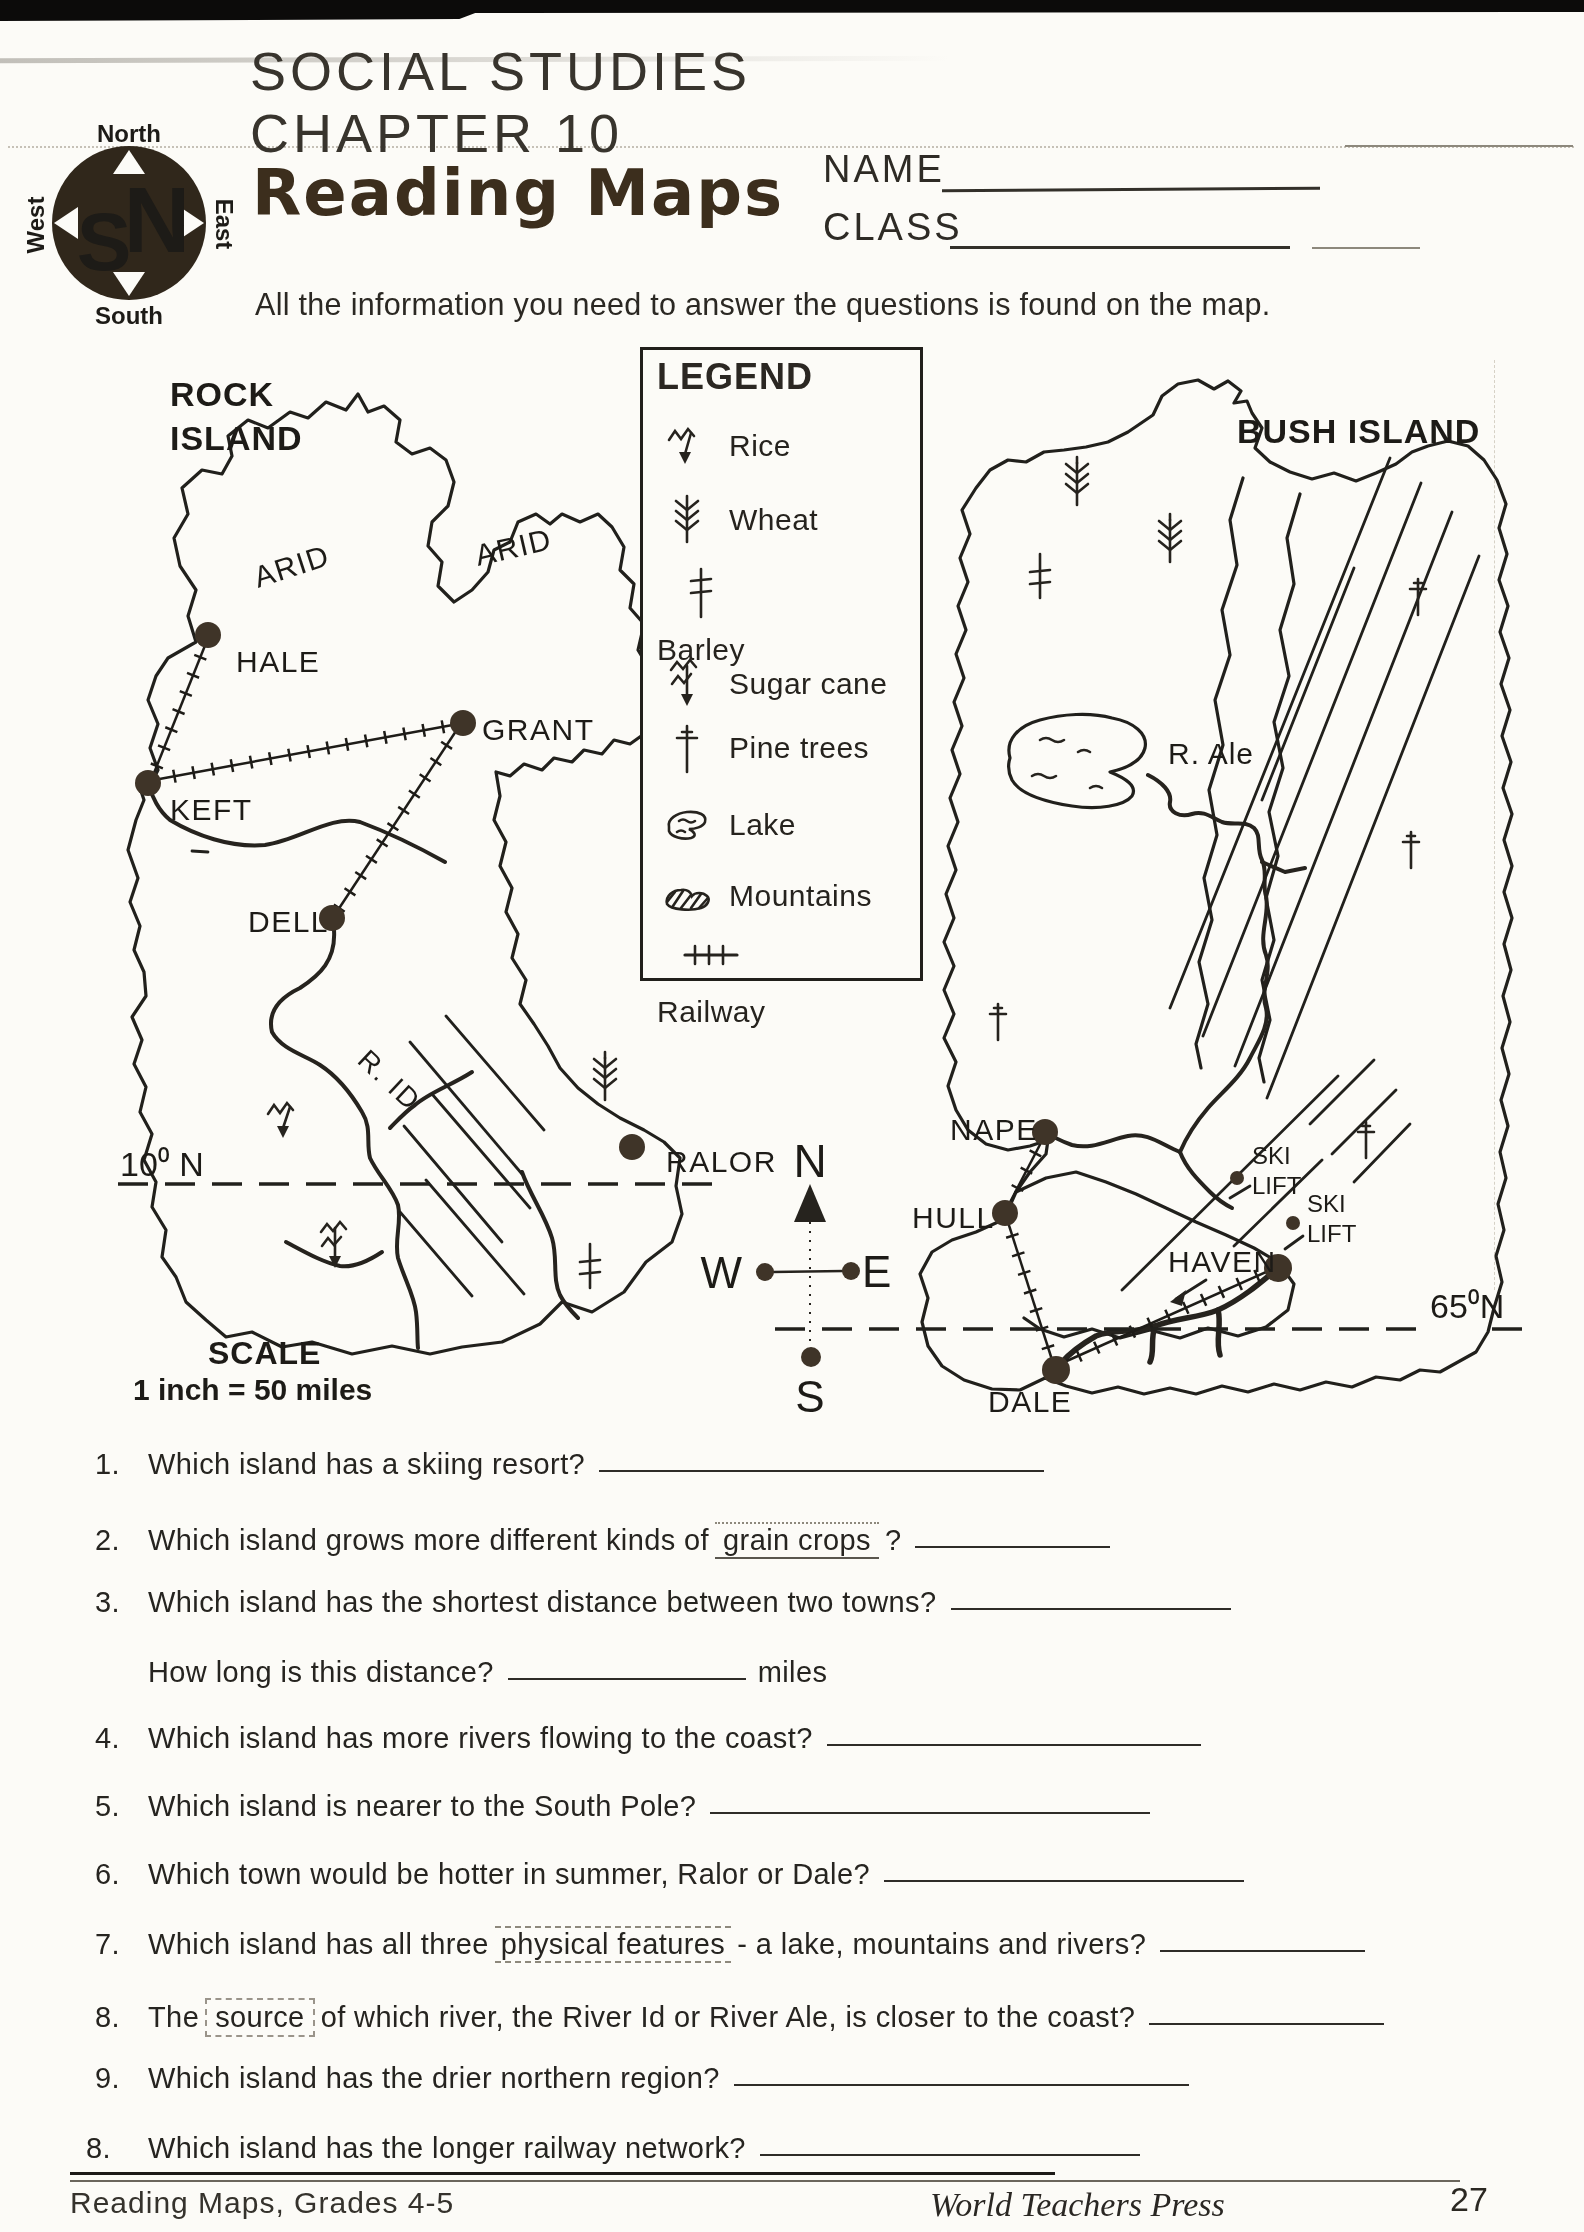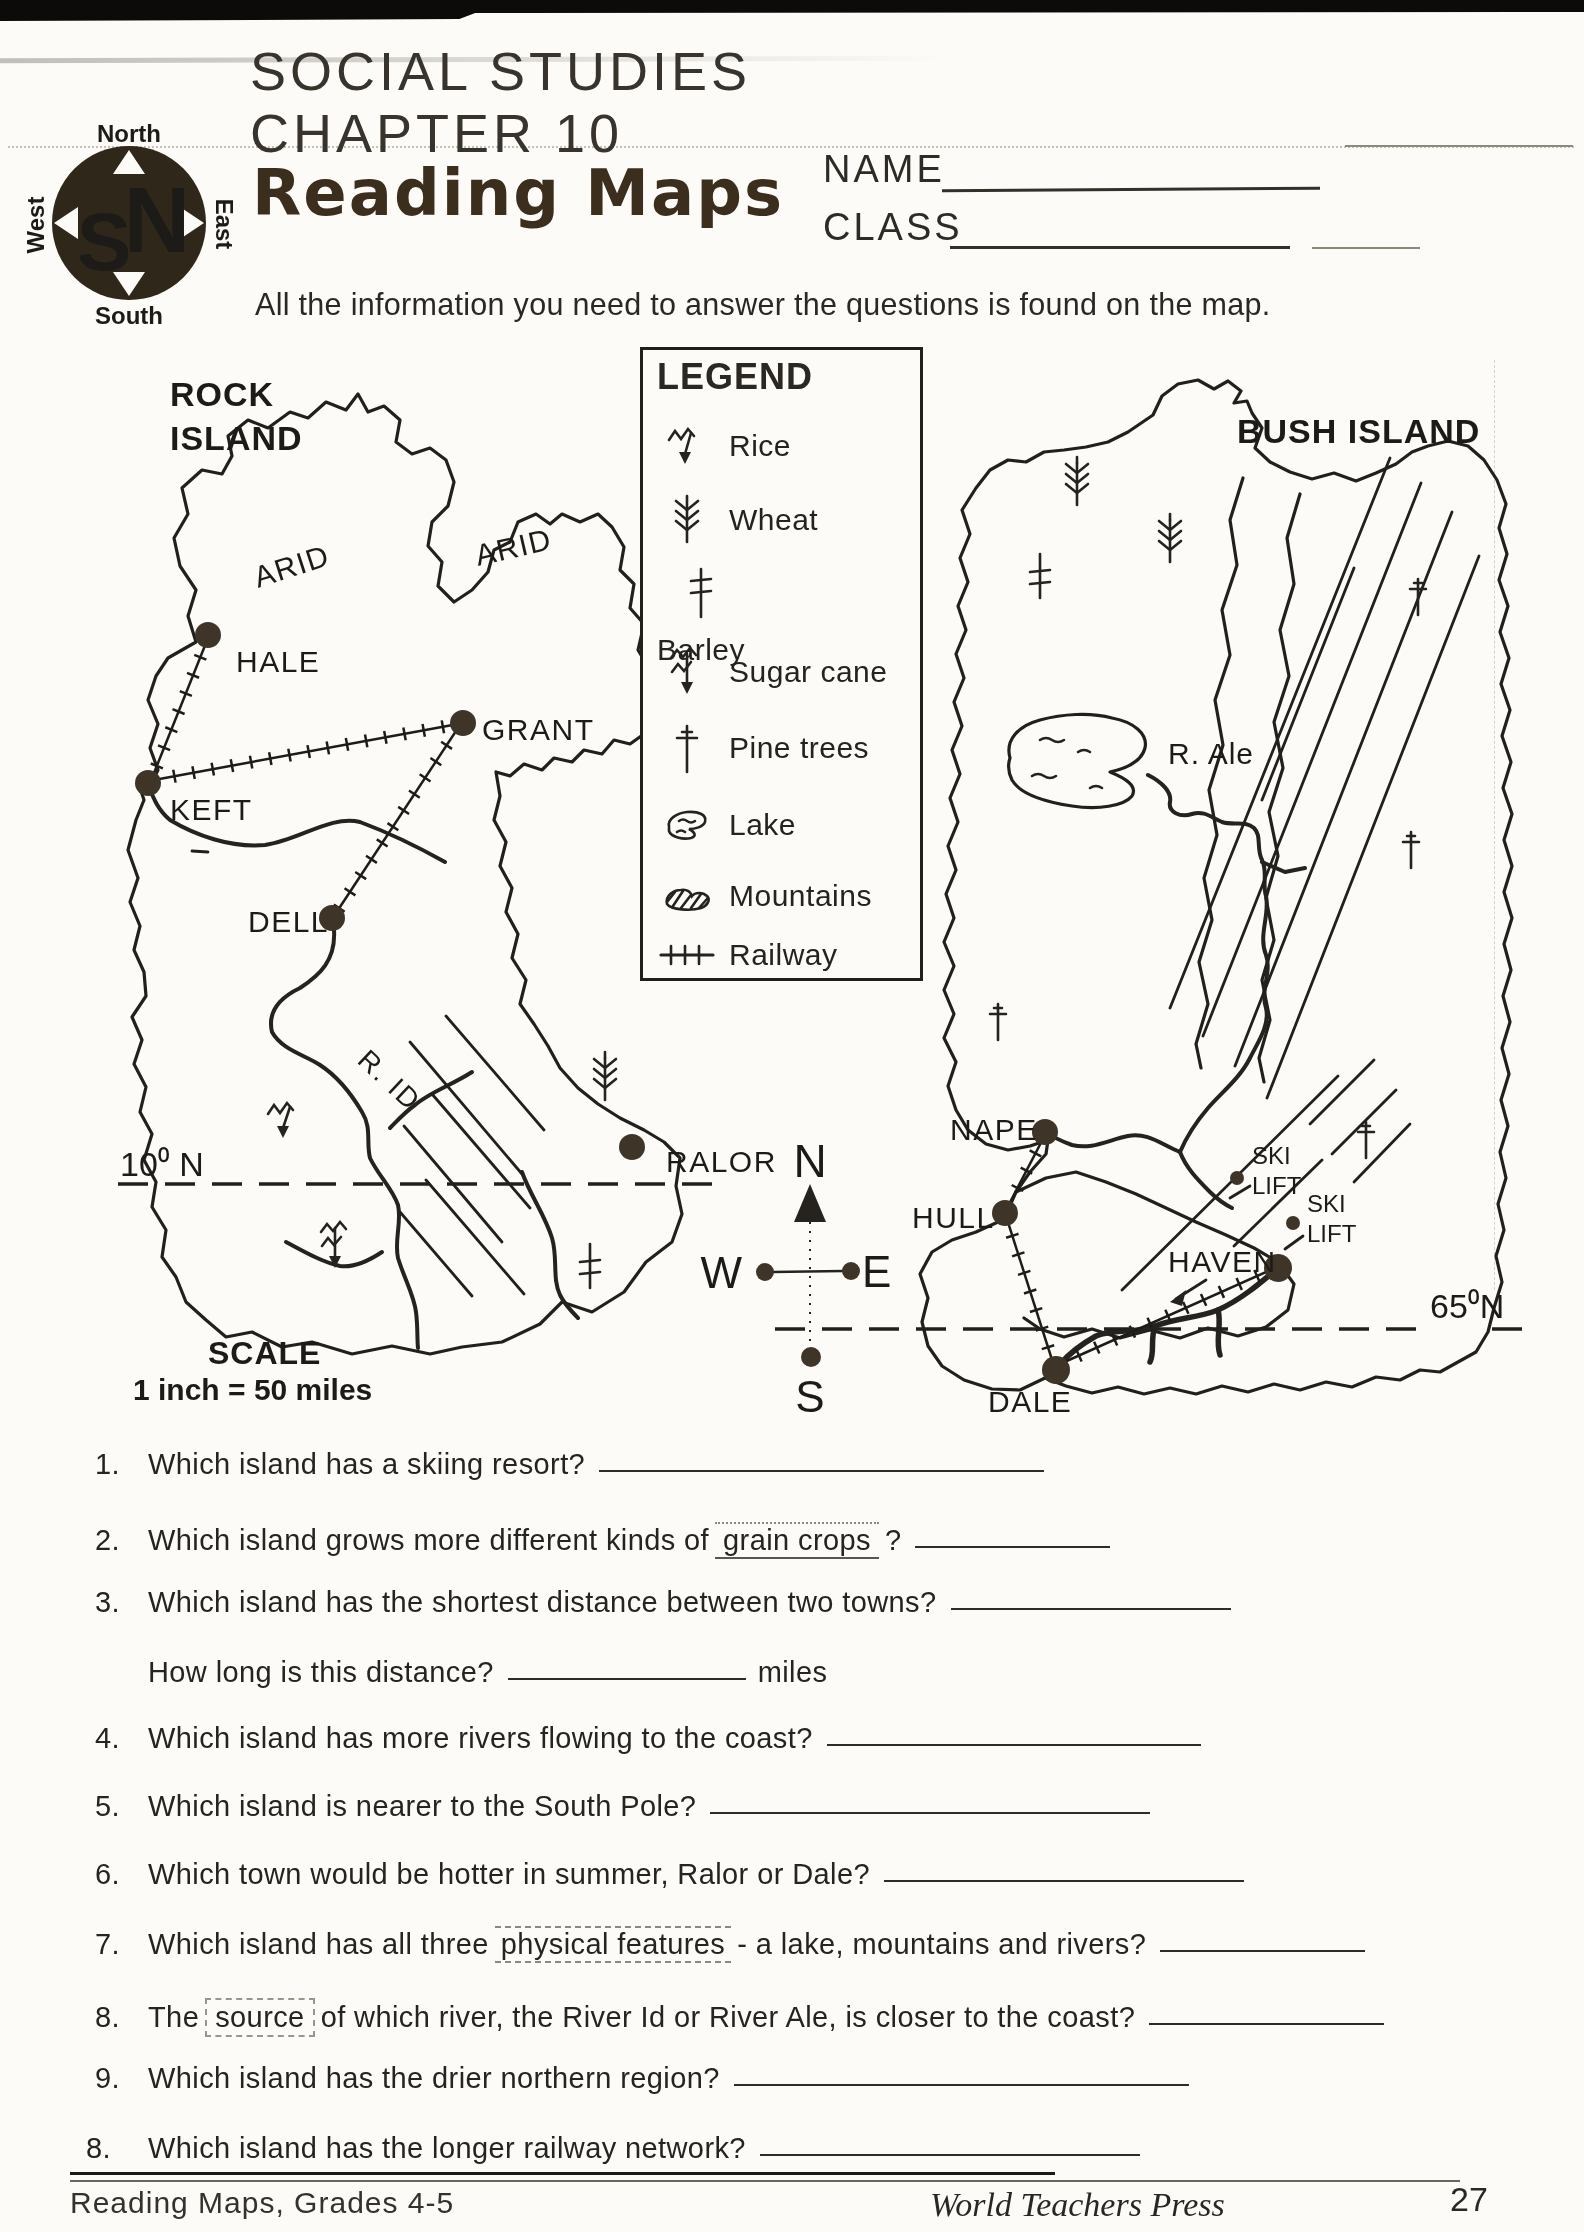--- a/index.html
+++ b/index.html
@@ -291,21 +291,21 @@
     </svg>
     <span>Wheat</span>
   </div>
   <div class="lg-row" style="top:215px;flex-direction:column;">
     <svg width="60" height="56">
       <line class="sym" x1="30" y1="52" x2="30" y2="4"></line>
       <path class="sym" d="M20,16 L40,14 M20,28 L40,26"></path>
     </svg>
     <span>Barley</span>
   </div>
-  <div class="lg-row" style="top:294px;align-items:center;">
+  <div class="lg-row" style="top:306px;align-items:center;">
     <svg width="60" height="56">
       <polyline class="sym" points="14,14 20,6 26,13 33,4 39,11"></polyline>
       <line class="sym" x1="30" y1="10" x2="30" y2="40"></line>
       <polyline class="sym" points="15,28 21,20 27,27 34,18"></polyline>
       <path class="symf" d="M24,38 L36,38 L30,50 Z"></path>
     </svg>
     <span>Sugar cane</span>
   </div>
   <div class="lg-row" style="top:370px;">
     <svg width="60" height="56">
@@ -321,21 +321,21 @@
     </svg>
     <span>Lake</span>
   </div>
   <div class="lg-row" style="top:518px;">
     <svg width="60" height="56">
       <path class="sym" d="M10,36 C8,28 16,22 24,22 C30,21 34,24 35,28 C38,24 46,24 50,28 C54,32 50,38 44,40 C34,43 14,42 10,36 Z"></path>
       <path class="sym" d="M18,24 L10,34 M26,23 L16,38 M34,27 L24,40 M44,26 L34,40 M50,31 L42,40"></path>
     </svg>
     <span>Mountains</span>
   </div>
-  <div class="lg-row" style="top:577px;">
+  <div class="lg-row" style="top:577px;flex-direction:column;">
     <svg width="60" height="56">
       <line class="sym" x1="4" y1="28" x2="56" y2="28" style="stroke-width:3.2"></line>
       <path class="sym" d="M14,19 L14,37 M28,19 L28,37 M42,19 L42,37"></path>
     </svg>
     <span>Railway</span>
   </div>
 </div>
 
 <div class="q" style="top:1448px;">
   <span class="num">1.</span>

